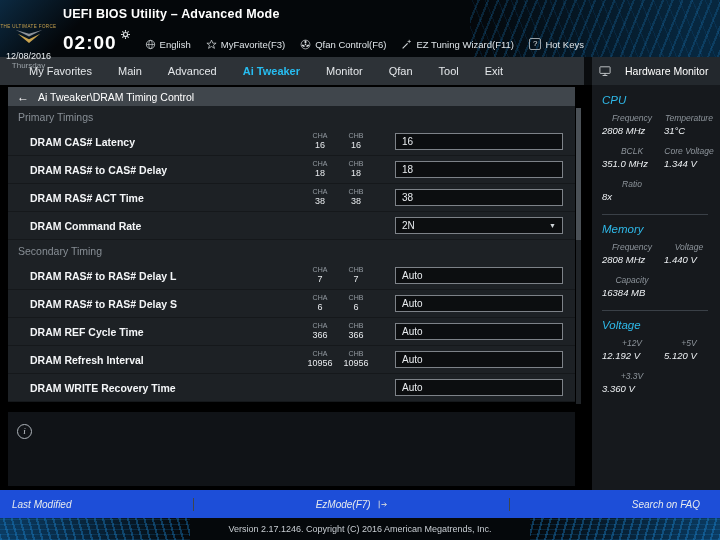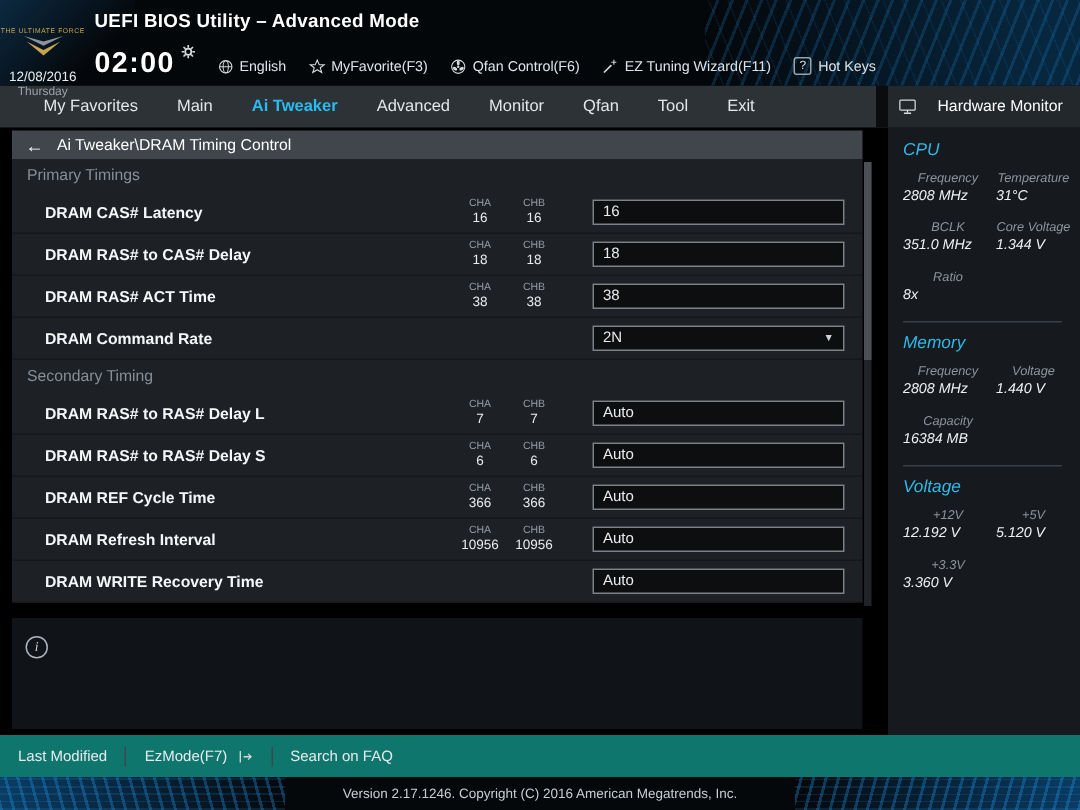--- a/index.html
+++ b/index.html
@@ -8,21 +8,21 @@
 
   
   .topbar{position:relative;height:57px;background:#04070a;}
   .decor-tr{position:absolute;right:0;top:0;width:250px;height:57px;pointer-events:none;
     background:
       repeating-linear-gradient(112deg,transparent 0 7px,rgba(32,150,230,.20) 7px 9px),
       repeating-linear-gradient(68deg,transparent 0 11px,rgba(20,120,200,.12) 11px 12px),
       linear-gradient(90deg,rgba(2,10,18,0) 0%,#07273f 90%);}
   .decor-tl{position:absolute;left:0;top:0;width:90px;height:57px;pointer-events:none;
     background:linear-gradient(135deg,rgba(18,70,110,.55),transparent 70%);}
-  .logo-col{position:absolute;left:0;top:0;width:57px;height:57px;text-align:center;padding-top:18px;box-sizing:border-box;}
+  .logo-col{position:absolute;left:0;top:16px;width:57px;height:57px;text-align:center;padding-top:8px;box-sizing:border-box;}
   .logo-text{font-size:4.5px;letter-spacing:.4px;color:#c9a34e;line-height:5px;}
   .date{color:#e9edf0;font-size:9px;margin-top:3px;}
   .day{color:#9aa1a7;font-size:8px;}
   .head-right{margin-left:57px;height:100%;position:relative;}
   .title-row{padding:7px 0 0 6px;color:#ffffff;font-size:12.5px;font-weight:600;letter-spacing:.2px;}
   .controls-row{position:absolute;left:6px;bottom:4px;display:flex;align-items:flex-end;gap:15px;}
   .time-wrap{position:relative;padding-right:13px;}
   .time{font-size:19px;font-weight:700;color:#fff;letter-spacing:1px;line-height:19px;}
   .gear{position:absolute;top:-3px;right:0;cursor:pointer;}
   .hbtn{display:flex;align-items:center;gap:4px;color:#dfe4e8;font-size:9.5px;cursor:pointer;padding-bottom:3px;}
@@ -63,21 +63,21 @@
 
   
   .sidebar{width:128px;margin-left:8px;background:#16191d;box-sizing:border-box;padding:4px 6px 0 10px;font-style:italic;}
   .mtitle{color:#2fb9e9;font-size:11.5px;margin:5px 0 7px;}
   .mgrid{display:grid;grid-template-columns:60px 50px;column-gap:2px;row-gap:10px;margin-bottom:4px;}
   .mlabel{color:#8d949b;font-size:8.5px;margin-bottom:2px;text-align:center;}
   .mvalue{color:#eef1f4;font-size:9.5px;}
   .mdiv{height:1px;background:#3a4047;margin:12px 6px 8px 0;}
 
   
-  .footbar{height:28px;background:#0f766e;display:flex;align-items:center;justify-content:flex-start;padding-right:8px;}
+  .footbar{height:28px;background:#1d4ed8;display:flex;align-items:center;justify-content:space-between;padding-right:8px;font-style:italic;}
   .fitem{color:#e6eaed;font-size:10px;padding:0 12px;display:flex;gap:6px;align-items:center;cursor:pointer;white-space:nowrap;}
   .fsep{width:1px;height:13px;background:#3f464d;}
   .versionbar{height:22px;background:#05080b;position:relative;display:flex;align-items:center;justify-content:center;
       color:#c8cdd2;font-size:9px;}
   .decor-vl,.decor-vr{position:absolute;top:0;height:100%;width:190px;pointer-events:none;
     background:
       repeating-linear-gradient(75deg,rgba(30,150,235,.33) 0 2px,transparent 2px 8px),
       repeating-linear-gradient(0deg,rgba(30,150,235,.16) 0 1px,transparent 1px 5px),
       linear-gradient(90deg,#0b3c63,rgba(5,8,11,0));}
   .decor-vl{left:0;}
@@ -180,22 +180,22 @@
           <span>Hot Keys</span>
         </div>
       </div>
     </div>
   </header>
 
   <nav class="menubar">
     <div class="tabs">
         <div class="tab">My Favorites</div>
         <div class="tab">Main</div>
+        <div class="tab">Advanced</div>
         <div class="tab active">Ai Tweaker</div>
-        <div class="tab">Advanced</div>
         <div class="tab">Monitor</div>
         <div class="tab">Qfan</div>
         <div class="tab">Tool</div>
         <div class="tab">Exit</div>
       </div>
     <div class="hw-title">
       <span class="icon-svg">
         <svg width="12" height="12" viewBox="0 0 20 20">
           <rect x="1.5" y="3" width="17" height="11" rx="1" fill="none" stroke="#d6dadd" stroke-width="1.4"></rect>
           <line x1="10" y1="14" x2="10" y2="17" stroke="#d6dadd" stroke-width="1.4"></line>

